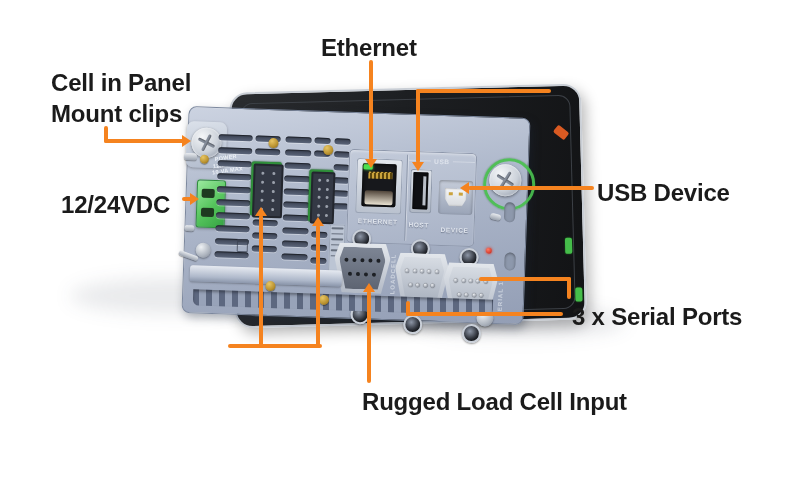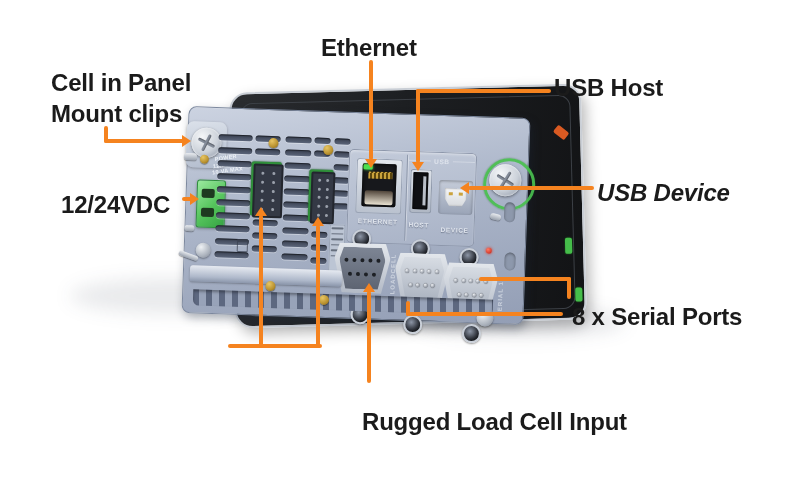--- a/index.html
+++ b/index.html
@@ -398,17 +398,16 @@
   <div class="arr arr-right" style="left:190px;top:193px;"></div>
 
   <div class="lead" style="left:104px;top:126px;width:4px;height:17px;"></div>
   <div class="lead" style="left:104px;top:139px;width:80px;height:4px;"></div>
   <div class="arr arr-right" style="left:182px;top:135px;"></div>
 
   <div class="callout" style="left:51px;top:67px;">Cell in Panel
 Mount clips</div>
   <div class="callout" style="left:61px;top:189px;">12/24VDC</div>
   <div class="callout" style="left:321px;top:32px;">Ethernet</div>
-  <div class="callout" style="left:554px;top:72px;">USB Host</div>
-  <div class="callout" style="left:597px;top:177px;font-style:italic;">USB Device</div>
-  <div class="callout" style="left:572px;top:301px;">8 x Serial Ports</div>
-  <div class="callout" style="left:362px;top:406px;">Rugged Load Cell Input</div>
+  <div class="callout" style="left:597px;top:177px;">USB Device</div>
+  <div class="callout" style="left:572px;top:301px;">3 x Serial Ports</div>
+  <div class="callout" style="left:362px;top:386px;">Rugged Load Cell Input</div>
 </div>
 
 </body></html>

